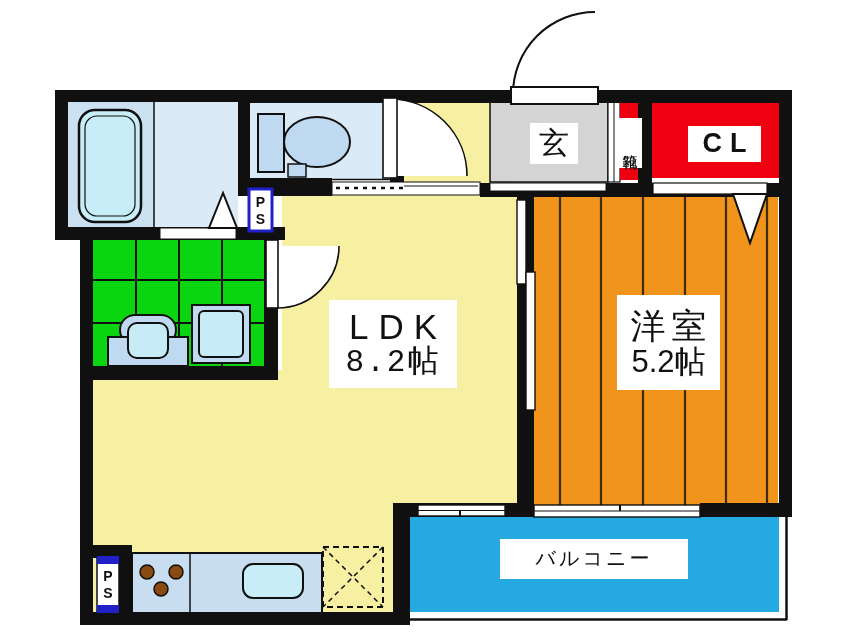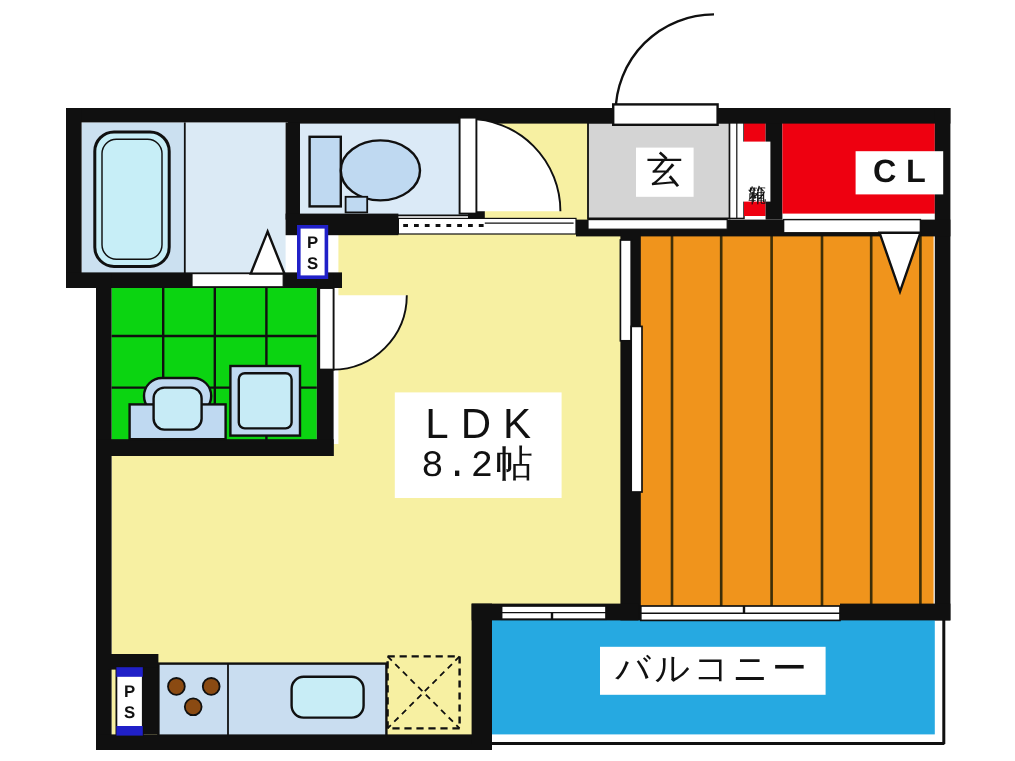--- a/index.html
+++ b/index.html
@@ -11,21 +11,21 @@
   .label{
     position:absolute;background:#ffffff;color:#111;
     display:flex;flex-direction:column;align-items:center;justify-content:center;
     line-height:1.08;white-space:nowrap;z-index:5;
   }
   .label .rname{font-size:35px;}
   .label .rsize{font-size:31px;}
   .lbl-ldk .rname{letter-spacing:10px;padding-left:10px;}
   .lbl-ldk .rsize{letter-spacing:2px;font-family:Liberation Mono, monospace;}
   .lbl-western .rname{letter-spacing:6px;padding-left:6px;}
-  .lbl-balcony{font-size:29px;letter-spacing:3px;}
+  .lbl-balcony{font-size:20px;letter-spacing:3px;}
   .lbl-entrance{font-size:30px;}
   .lbl-cl{font-size:27px;letter-spacing:8px;padding-left:8px;font-weight:bold;}
   .vtext{
     position:absolute;color:#111;background:transparent;z-index:6;
     writing-mode:vertical-rl;text-orientation:upright;
     display:flex;align-items:center;justify-content:center;
   }
   .lbl-shoebox{background:#ffffff;font-size:15px;line-height:1;}
   .lbl-ps{font-size:14px;font-weight:bold;letter-spacing:1px;}
 </style>
@@ -199,30 +199,34 @@
     <circle cx="161" cy="589" r="7" fill="var(--burner)" stroke="#101010" stroke-width="1.5"></circle>
   </g>
   <rect x="243" y="564" width="60" height="34" rx="10" fill="var(--sink)" stroke="#101010" stroke-width="2"></rect>
   <g stroke="#101010" fill="none">
     <rect x="323" y="547" width="60" height="60" stroke-width="2" stroke-dasharray="6 4"></rect>
     <line x1="323" y1="547" x2="383" y2="607" stroke-width="1.5" stroke-dasharray="5 4"></line>
     <line x1="383" y1="547" x2="323" y2="607" stroke-width="1.5" stroke-dasharray="5 4"></line>
   </g>
 </svg>
 
-  <div class="label lbl-ldk" style="left:329px;top:327px;width:139px;height:88px;">
+  <div class="label lbl-ldk" style="left:329px;top:300px;width:128px;height:88px;">
     <div class="rname">LDK</div>
     <div class="rsize">8.2帖</div>
   </div>
 
+  <div class="label lbl-western" style="left:617px;top:295px;width:103px;height:95px;">
+    <div class="rname">洋室</div>
+    <div class="rsize">5.2帖</div>
+  </div>
 
   <div class="label lbl-balcony" style="left:500px;top:539px;width:188px;height:40px;">バルコニー</div>
 
   <div class="label lbl-entrance" style="left:530px;top:123px;width:48px;height:41px;">玄</div>
 
-  <div class="label lbl-cl" style="left:688px;top:126px;width:65px;height:36px;margin-left:25px;">CL</div>
+  <div class="label lbl-cl" style="left:688px;top:126px;width:65px;height:36px;">CL</div>
 
   <div class="vtext lbl-shoebox" style="left:619px;top:118px;width:23px;height:50px;">靴箱</div>
 
   <div class="vtext lbl-ps" style="left:250px;top:194px;width:21px;height:34px;">PS</div>
 
   <div class="vtext lbl-ps" style="left:98px;top:567px;width:20px;height:36px;">PS</div>
 </div>
 
 </body></html>

